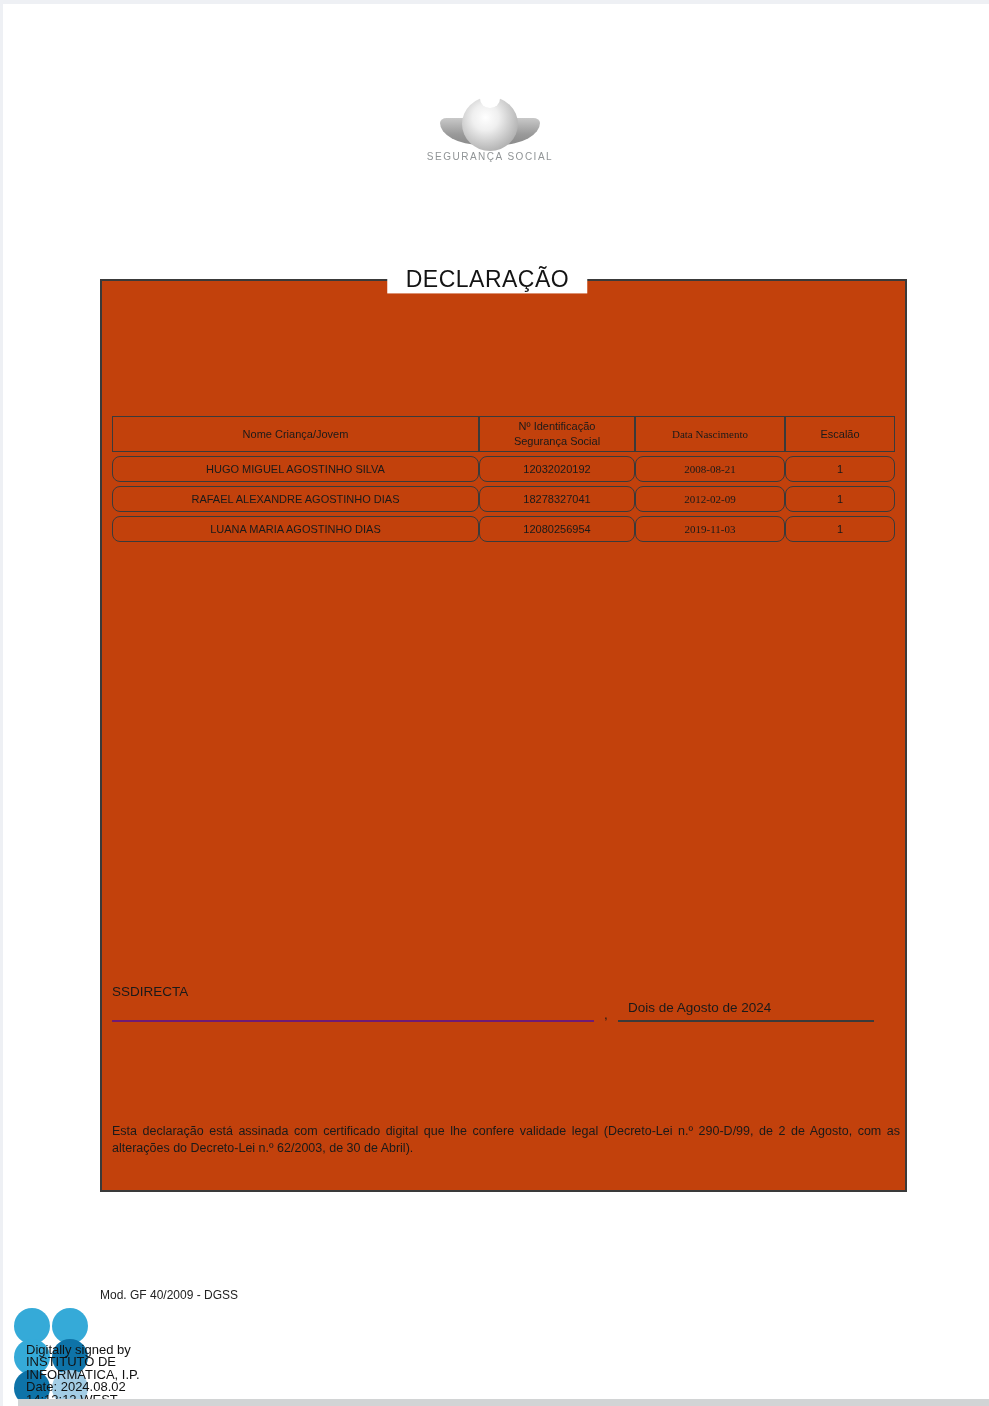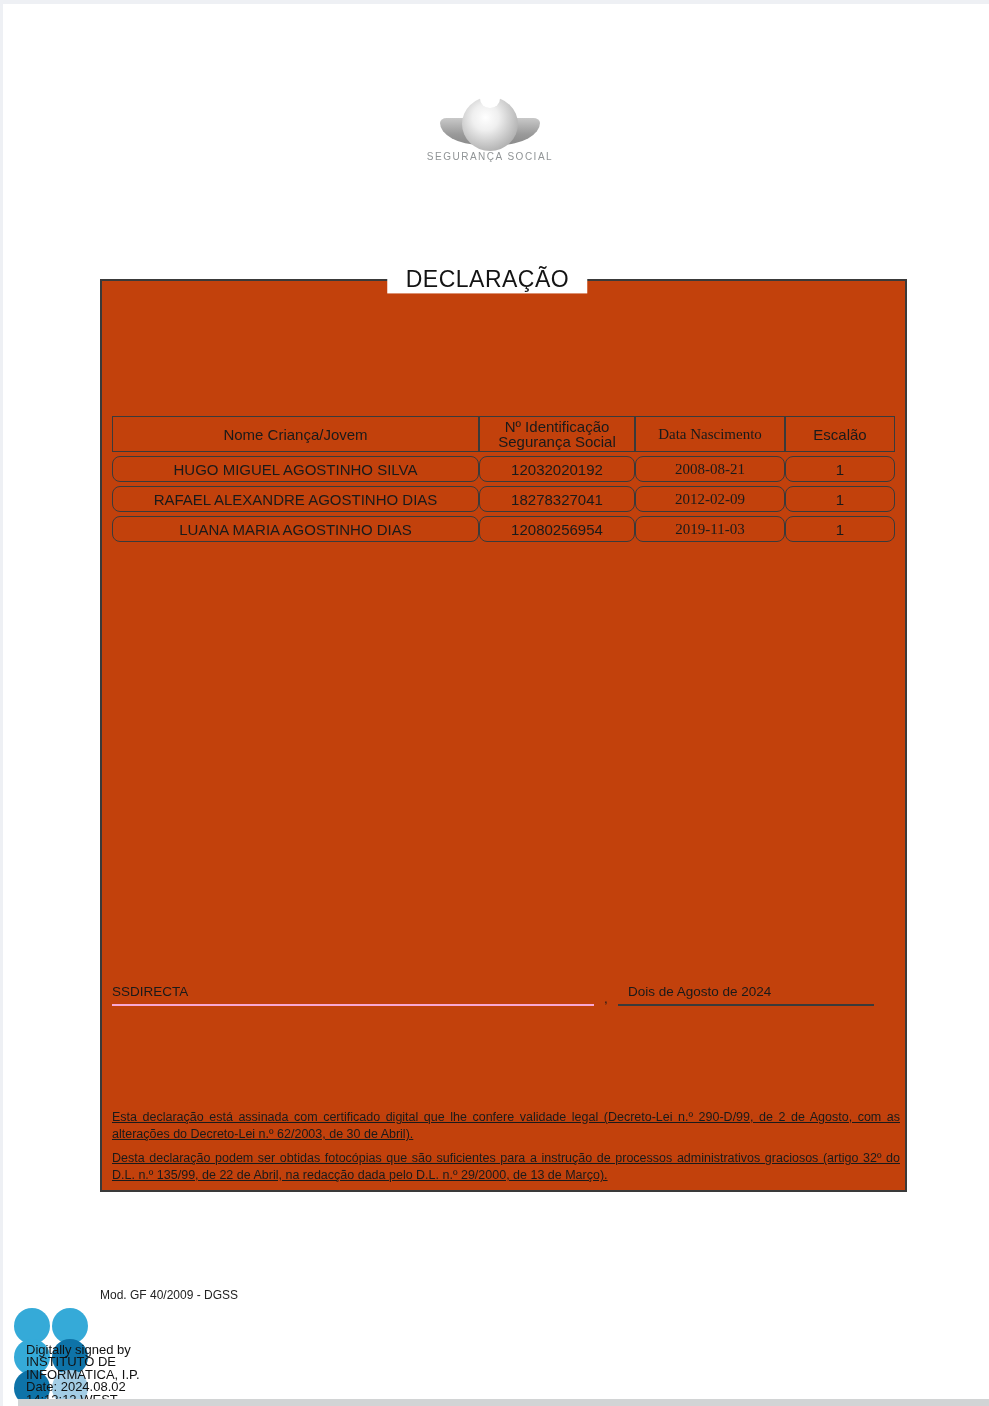--- a/index.html
+++ b/index.html
@@ -54,56 +54,56 @@
 
   .intro {
     position: absolute; left: 10px; top: 86px; width: 788px;
     font-size: 13.5px; line-height: 20px; text-align: justify;
   }
 
   
   .decl-table {
     position: absolute; left: 10px; top: 131px;
     border-collapse: separate; border-spacing: 0 4px;
-    font-size: 15px; color: #1a1a1a;
+    font-size: 11px; color: #1a1a1a;
   }
   .decl-table td, .decl-table th {
     border: 1px solid #3a3a3a;
     text-align: center; vertical-align: middle;
     font-weight: 400; padding: 2px 4px;
   }
   .decl-table th { height: 30px; line-height: 15px; }
   .decl-table td { height: 20px; border-radius: 8px; }
   .col-name  { width: 357px; }
   .col-niss  { width: 146px; white-space: pre-line; }
   .col-birth { width: 140px; font-family: Liberation Serif, serif; }
   .col-tier  { width: 100px; }
 
   
   .sig-row {
     position: absolute; left: 10px; top: 703px; width: 788px;
     display: flex; align-items: flex-end;
     font-size: 13.5px;
   }
   .sig-signer {
-    width: 482px; border-bottom: 2px solid #f9a8d4;
-    padding-bottom: 2px; height: 18px;
+    width: 482px; border-bottom: 2px solid #701a75;
+    padding-bottom: 18px; height: 18px;
   }
   .sig-comma { width: 24px; text-align: center; padding-bottom: 0; }
   .sig-date {
     width: 246px; border-bottom: 2px solid #3a3a3a;
     padding: 0 0 2px 10px; height: 18px;
   }
 
   
   .legal {
     position: absolute; left: 10px; top: 828px; width: 788px;
     font-size: 12.5px; line-height: 17px; text-align: justify;
   }
-  .legal p { margin: 0 0 7px 0; text-decoration: underline; }
+  .legal p { margin: 14px 0 7px 0; }
 
   
   .model-ref { position: absolute; left: 100px; top: 1288px; font-size: 12px; color: #222; }
 
   
   .stamp { position: absolute; left: 0; top: 1302px; width: 300px; height: 104px; }
   .stamp .dot { position: absolute; border-radius: 50%; width: 36px; height: 36px; }
   .dot-c { background: #35aad8; }
   .dot-d { background: #0e73a8; }
   .dot-l { background: #a3cde5; }
@@ -174,21 +174,20 @@
   </table>
 
   <div class="sig-row">
     <div class="sig-signer">SSDIRECTA</div>
     <div class="sig-comma">,</div>
     <div class="sig-date">Dois de Agosto de 2024</div>
   </div>
 
   <div class="legal">
     <p>Esta declaração está assinada com certificado digital que lhe confere validade legal (Decreto-Lei n.º 290-D/99, de 2 de Agosto, com as alterações do Decreto-Lei n.º 62/2003, de 30 de Abril).</p>
-    <p>Desta declaração podem ser obtidas fotocópias que são suficientes para a instrução de processos administrativos graciosos (artigo 32º do D.L. n.º 135/99, de 22 de Abril, na redacção dada pelo D.L. n.º 29/2000, de 13 de Março).</p>
   </div>
 </div>
 
 <div class="model-ref">Mod. GF 40/2009 - DGSS</div>
 
 <div class="stamp">
   <div class="dot dot-c l1"></div>
   <div class="dot dot-c l2"></div>
   <div class="dot dot-d l3"></div>
   <div class="dot dot-c r1"></div>

